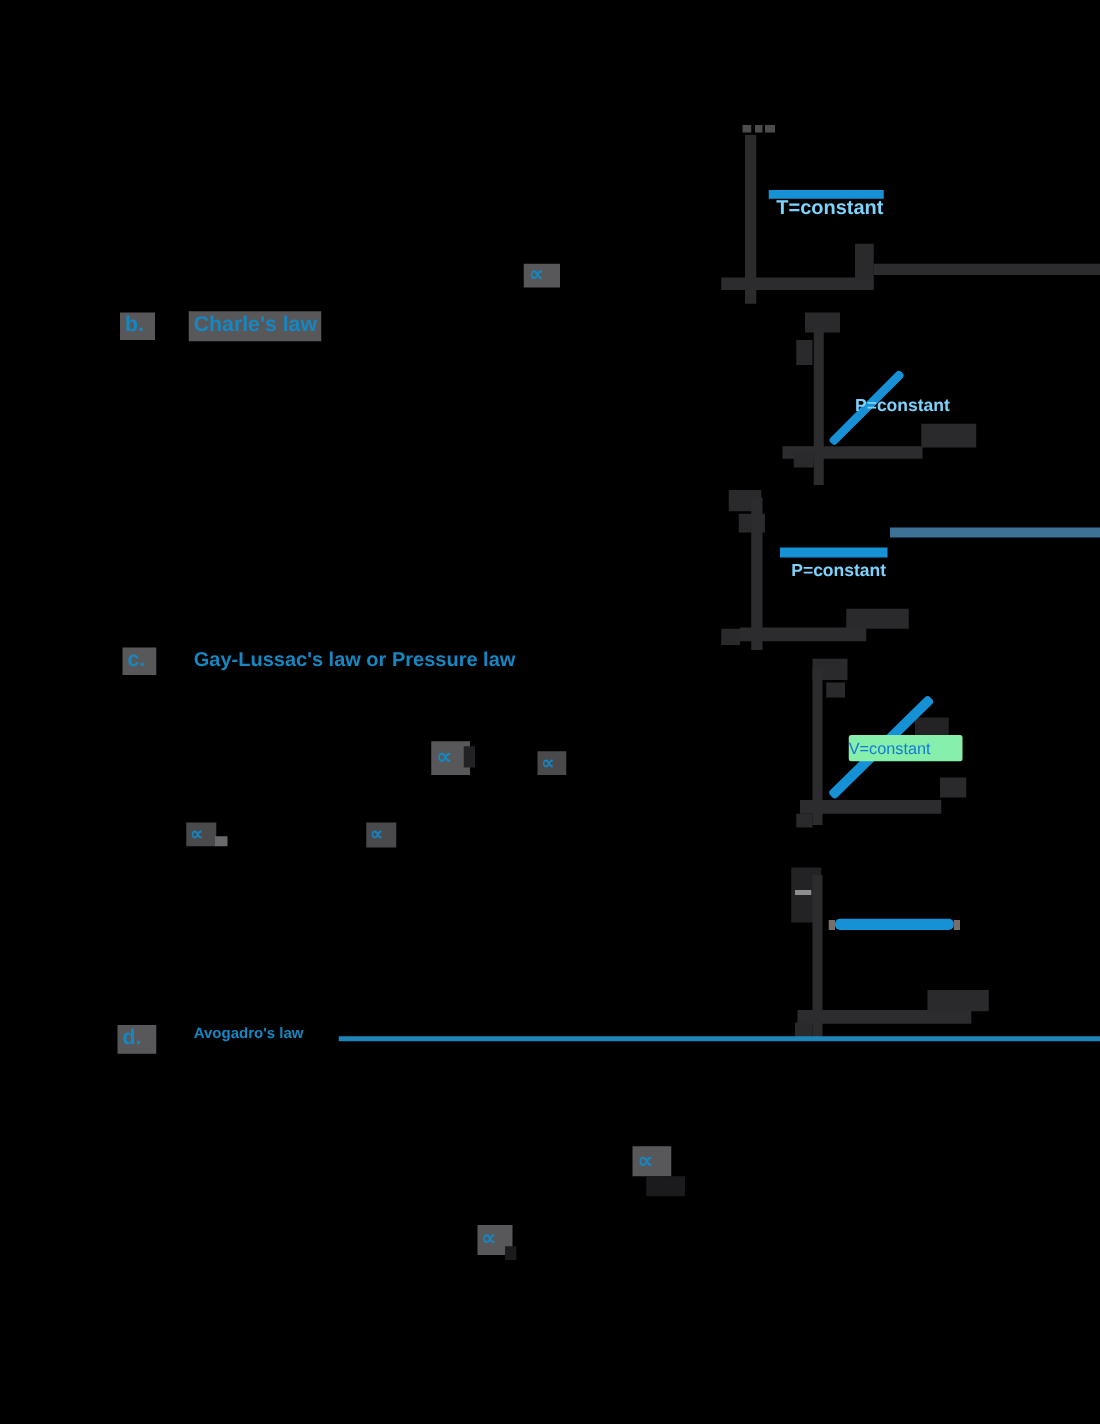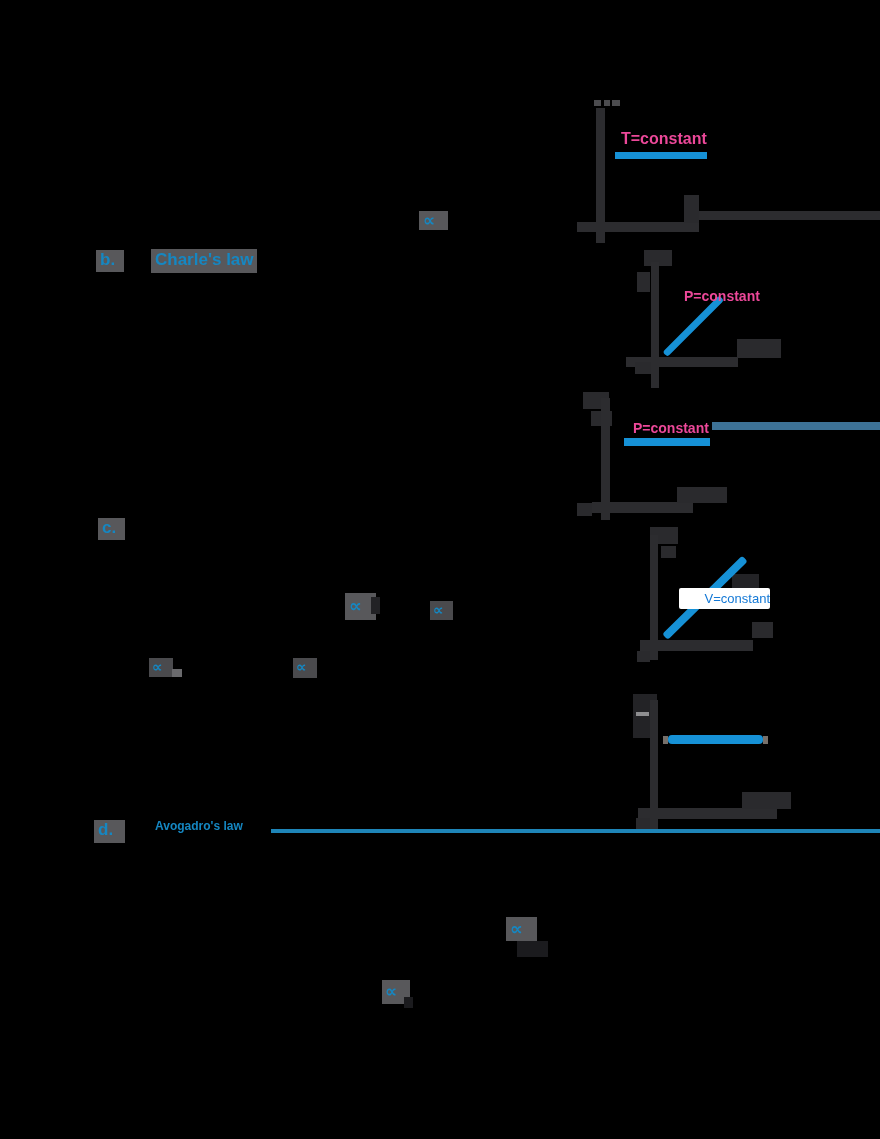--- a/index.html
+++ b/index.html
@@ -2,30 +2,30 @@
 <html><head>
 <meta charset="utf-8">
 <style>
   html,body{margin:0;padding:0;background:#000;}
   .canvas{position:relative;width:880px;height:1139px;background:#000000;overflow:hidden;
           font-family:"Liberation Sans", sans-serif;}
   .axis{position:absolute;background:#2c2c2f;}
   .blob{position:absolute;background:#2a2a2d;}
   .blob-dark{position:absolute;background:#232326;}
   .patch{position:absolute;background:#58585b;}
-  .bluelabel{position:absolute;color:#ec4899;font-weight:bold;white-space:nowrap;line-height:1.05;}
+  .bluelabel{position:absolute;color:#7dd3fc;font-weight:bold;white-space:nowrap;line-height:1.05;margin-top:28px;}
   .heading{position:absolute;color:#1587c2;font-weight:bold;white-space:nowrap;line-height:1.1;}
   .symbol{position:absolute;color:#1587c2;font-weight:bold;
           font-family:"DejaVu Sans","Liberation Sans",sans-serif;line-height:1;}
   .bline{position:absolute;background:#1691d6;}
   .diag{transform-origin:0 50%;border-radius:3px;}
   .mutedline{position:absolute;background:#3d7296;}
   .dline{position:absolute;background:#1e85b8;}
-  .whitebox{position:absolute;background:#ffffff;border-radius:2px;display:flex;
-            align-items:center;justify-content:flex-end;}
+  .whitebox{position:absolute;background:#86efac;border-radius:2px;display:flex;
+            align-items:center;justify-content:flex-start;}
   .whitebox span{color:#1479d6;font-size:13px;font-family:"Liberation Sans",sans-serif;}
   .tickdash{position:absolute;background:#4c4c4f;}
   .graycap{position:absolute;background:#77706a;}
   .graydash{position:absolute;background:#8e8e90;}
   .subtick{position:absolute;background:#6a6a6d;}
   .darkmark{position:absolute;background:#1b1b1e;}
 </style>
 </head>
 <body>
 
@@ -69,20 +69,21 @@
     <div class="bluelabel" style="left:633px;top:421px;font-size:14px;">P=constant</div>
     <div class="bline" style="left:624px;top:438px;width:86px;height:8px;"></div>
     <div class="mutedline" style="left:712px;top:422px;width:168px;height:8px;"></div>
     <div class="axis" style="left:592px;top:502px;width:101px;height:11px;"></div>
     <div class="blob" style="left:677px;top:487px;width:50px;height:16px;"></div>
     <div class="blob" style="left:577px;top:503px;width:15px;height:13px;"></div>
   </div>
 
   <div class="patch" style="left:98px;top:518px;width:27px;height:22px;"></div>
   <div class="heading" style="left:102px;top:519px;font-size:17px;">c.</div>
+  <div class="heading" style="left:155px;top:520px;font-size:16px;">Gay-Lussac's law or Pressure law</div>
 
   <div class="patch" style="left:345px;top:593px;width:31px;height:27px;"></div>
   <div class="symbol" style="left:349px;top:597px;font-size:18px;">∝</div>
   <div class="darkmark" style="left:371px;top:597px;width:9px;height:17px;background:#222225;"></div>
   <div class="patch" style="left:430px;top:601px;width:23px;height:19px;background:#4a4a4d;"></div>
   <div class="symbol" style="left:433px;top:603px;font-size:15px;">∝</div>
   <div class="patch" style="left:149px;top:658px;width:24px;height:19px;background:#4a4a4d;"></div>
   <div class="symbol" style="left:152px;top:660px;font-size:15px;">∝</div>
   <div class="subtick" style="left:172px;top:669px;width:10px;height:8px;"></div>
   <div class="patch" style="left:293px;top:658px;width:24px;height:20px;background:#4a4a4d;"></div>

